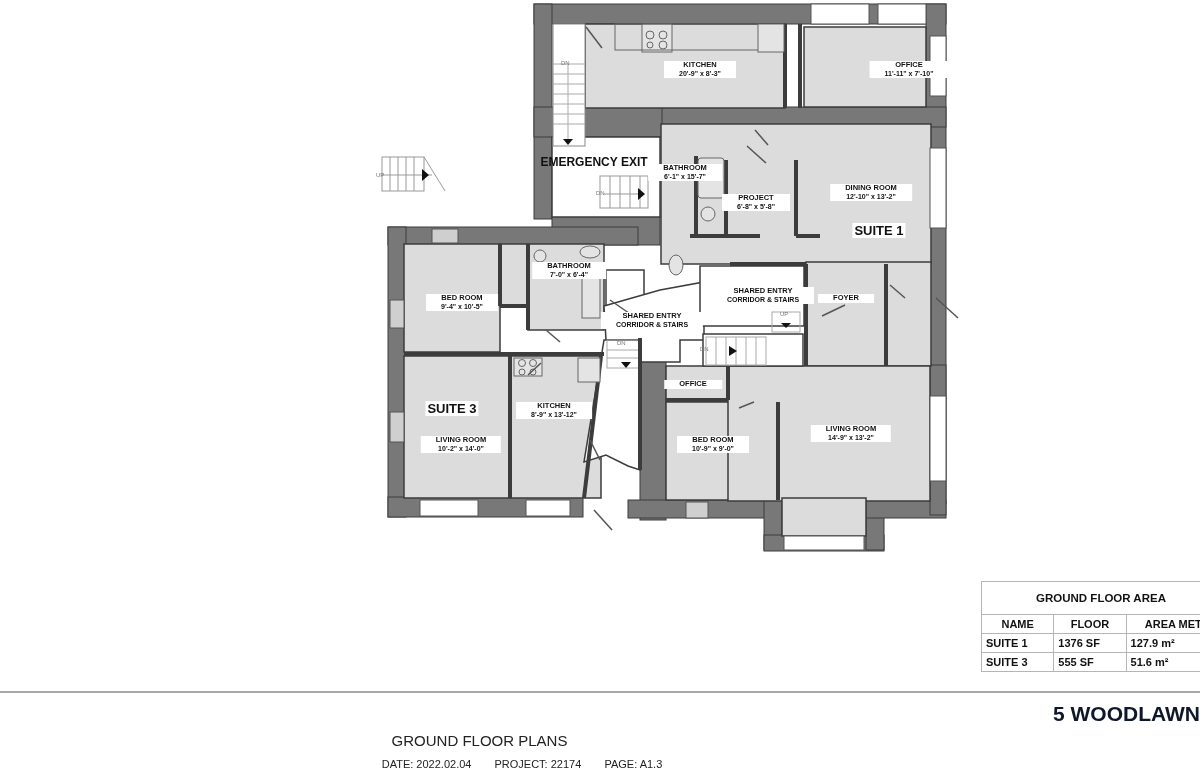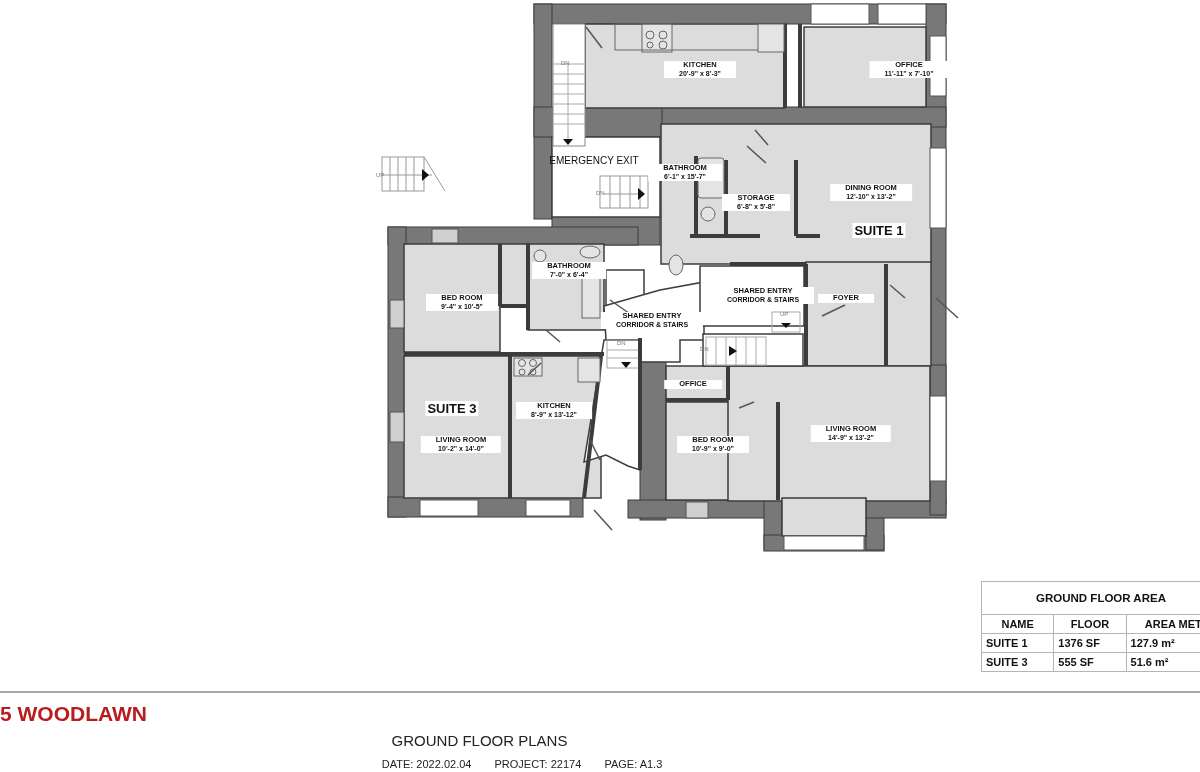--- a/index.html
+++ b/index.html
@@ -3,30 +3,30 @@
 <meta charset="utf-8">
 <style>
   html,body{margin:0;padding:0;background:#ffffff;}
   body{width:1200px;height:772px;position:relative;overflow:hidden;font-family:"Liberation Sans",sans-serif;}
   #plan{position:absolute;left:0;top:0;width:1200px;height:690px;}
   .lbl{position:absolute;text-align:center;font-family:"Liberation Sans",sans-serif;font-weight:bold;color:#111;line-height:1.15;font-size:7px;transform:translateX(-50%);white-space:nowrap;}
   .lbl span{display:block;background:#fff;padding:0 15px;}
   .lbl .nm{font-size:7.5px;}
   .lbl .dm{font-size:7px;}
   .suite{position:absolute;font-weight:bold;font-size:13px;background:#fff;padding:0 2px;transform:translateX(-50%);color:#111;}
-  .exitlbl{position:absolute;font-weight:normal;font-size:10px;color:#111;transform:translateX(-50%);text-align:center;}
+  .exitlbl{position:absolute;font-weight:bold;font-size:12px;color:#111;transform:translateX(-50%);text-align:center;}
   .stairtxt{position:absolute;font-size:6px;color:#777;}
   
   #area-table{position:absolute;left:981px;top:581px;width:240px;border-collapse:collapse;font-weight:bold;font-size:11px;color:#111;}
   #area-table td,#area-table th{border:1px solid #b5b5b5;padding:0 4px;height:18px;text-align:left;}
   #area-table th{text-align:center;}
   #area-table .title{height:32px;text-align:center;font-size:11.5px;}
   
   #rule{position:absolute;left:0;top:691px;width:1200px;height:2px;background:#a8a8a8;}
-  #proj-title{position:absolute;left:0;width:1200px;top:702px;text-align:left;font-weight:bold;font-size:21px;color:#b91c1c;}
+  #proj-title{position:absolute;left:0;width:1200px;top:702px;text-align:right;font-weight:bold;font-size:21px;color:#0f172a;}
   #proj-sub{position:absolute;left:0;width:959px;top:732px;text-align:center;font-size:15px;color:#222;}
   #meta{position:absolute;left:0;width:1044px;top:758px;text-align:center;font-size:11px;color:#222;}
   #meta span{margin:0 10px;}
 </style>
 </head>
 <body>
 
 <svg id="plan" viewBox="0 0 1200 690" xmlns="http://www.w3.org/2000/svg">
 
   <g fill="#787878" stroke="#3c3c3c" stroke-width="1">
@@ -228,21 +228,21 @@
   </div>
 <div class="lbl" style="left:866px;top:61px;margin-left:43px;">
     <span class="nm">OFFICE</span>
     <span class="dm">11'-11" x 7'-10"</span>
   </div>
 <div class="lbl" style="left:685px;top:164px;">
     <span class="nm">BATHROOM</span>
     <span class="dm">6'-1" x 15'-7"</span>
   </div>
 <div class="lbl" style="left:756px;top:194px;">
-    <span class="nm">STORAGE</span>
+    <span class="nm">PROJECT</span>
     <span class="dm">6'-8" x 5'-8"</span>
   </div>
 <div class="lbl" style="left:871px;top:184px;">
     <span class="nm">DINING ROOM</span>
     <span class="dm">12'-10" x 13'-2"</span>
   </div>
 <div class="suite" style="left:879px;top:223px;">SUITE 1</div>
 
 <div class="lbl" style="left:462px;top:294px;">
     <span class="nm">BED ROOM</span>

